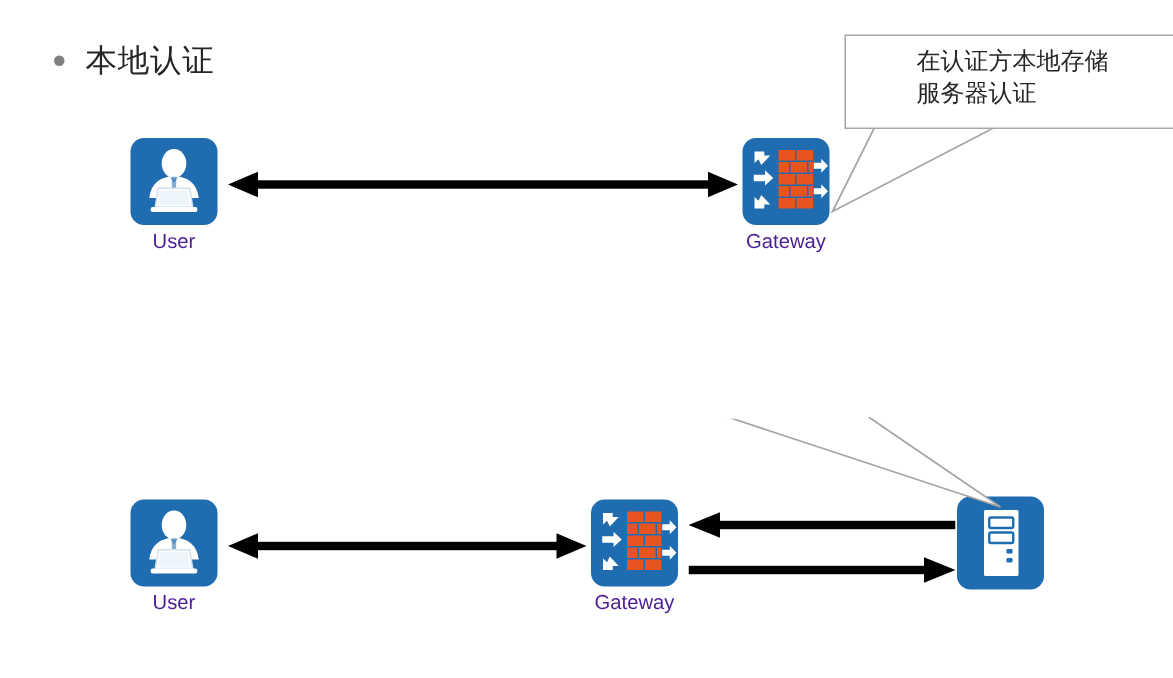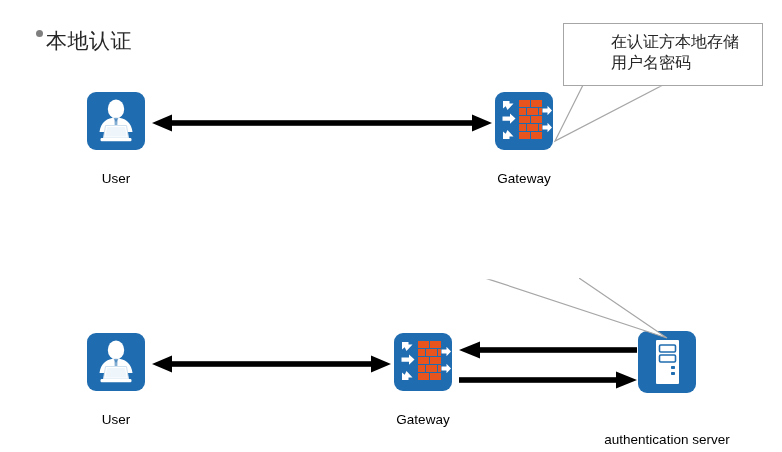--- a/index.html
+++ b/index.html
@@ -19,21 +19,22 @@
     position: absolute;
     left: 0; top: 0;
     width: 782px;
     height: 452px;
   }
 
   
   .bullet-row {
     position: absolute;
     display: flex;
-    gap: 3px;
+    align-items: center;
+    gap: 14px;
   }
   .bullet-dot {
     width: 7px;
     height: 7px;
     border-radius: 50%;
     background: #7f7f7f;
     flex: 0 0 auto;
   }
   .bullet-text {
     font-size: 21px;
@@ -54,25 +55,25 @@
     background: #1f6cb0;
     position: relative;
     overflow: hidden;
   }
   .icon-box.server-box {
     width: 58px;
     height: 62px;
     border-radius: 9px;
   }
   .node-label {
-    margin-top: 20px;
+    margin-top: 2px;
     text-align: center;
     font-size: 13.5px;
     line-height: 1.35;
-    color: #000000;
+    color: #4c1d95;
     white-space: nowrap;
   }
   .node-label.multi {
     white-space: normal;
     width: 210px;
     margin-left: -76px;
   }
 
   
   .arrow {
@@ -173,23 +174,23 @@
     <div class="node-label">Gateway</div>
   </div>
 
   <div class="callout-tail" style="left:545px; top:85px;">
     <svg width="120" height="62" viewBox="0 0 120 62" aria-hidden="true">
       <polygon points="38,0 118,0 10,56" fill="#ffffff" stroke="#a6a6a6" stroke-width="1.2"></polygon>
       <line x1="38" y1="0" x2="118" y2="0" stroke="#ffffff" stroke-width="2.4"></line>
     </svg>
   </div>
 
-  <div class="callout" style="left:563px; top:23px; width:200px; height:63px;padding-left:47px;">
+  <div class="callout" style="left:563px; top:23px; width:220px; height:63px;padding-left:47px;">
     <span class="line">在认证方本地存储</span>
-    <span class="line">用户名密码</span>
+    <span class="line">服务器认证</span>
   </div>
 
 
   <div class="callout-tail" style="left:485px; top:278px;">
     <svg width="185" height="66" viewBox="0 0 185 66" aria-hidden="true">
       <polygon points="0,0 94,0 182,60" fill="#ffffff" stroke="#a6a6a6" stroke-width="1.2"></polygon>
       <line x1="0" y1="0" x2="94" y2="0" stroke="#ffffff" stroke-width="2.4"></line>
     </svg>
   </div>
 
@@ -270,17 +271,16 @@
 
         <rect x="21.5" y="14" width="16" height="7" rx="1.2" fill="#ffffff" stroke="#1f6cb0" stroke-width="1.6"></rect>
         <rect x="21.5" y="24" width="16" height="7" rx="1.2" fill="#ffffff" stroke="#1f6cb0" stroke-width="1.6"></rect>
 
         <rect x="33" y="35" width="4" height="3" rx="0.8" fill="#1f6cb0"></rect>
         <rect x="33" y="41" width="4" height="3" rx="0.8" fill="#1f6cb0"></rect>
       </svg>
     </div>
     <div class="node-label multi">
       <br>
-      <span>authentication server</span>
     </div>
   </div>
 
 </div>
 
 </body></html>

